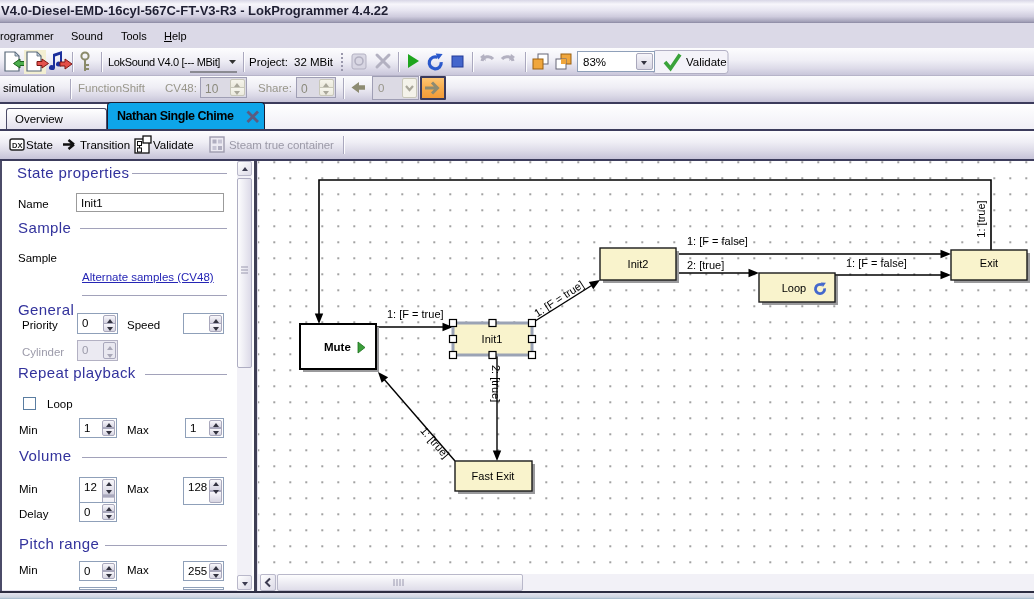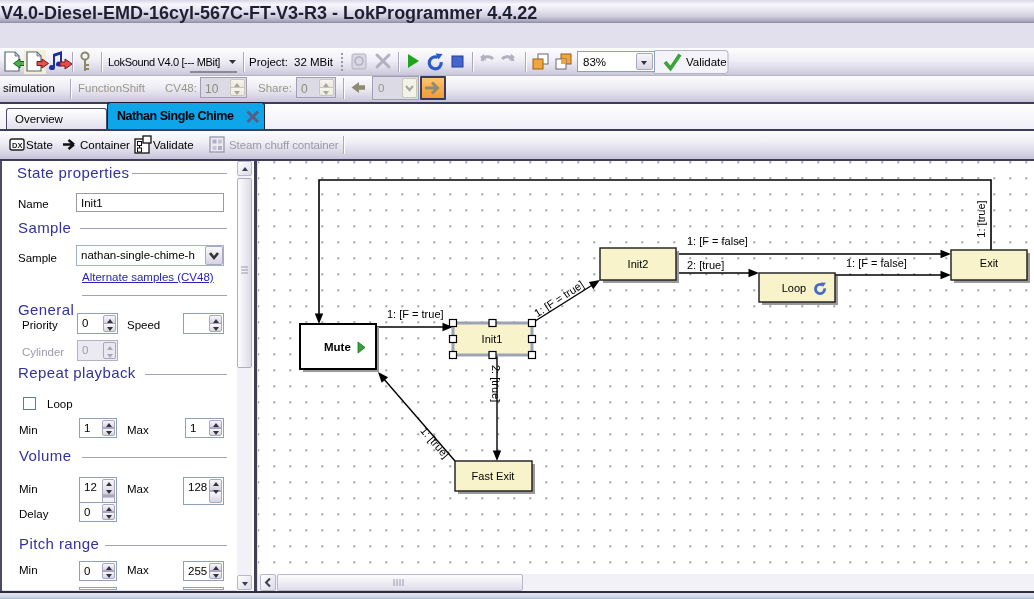--- a/index.html
+++ b/index.html
@@ -1,18 +1,18 @@
 <!DOCTYPE html>
 <html><head><meta charset="utf-8"><style>
 *{margin:0;padding:0;box-sizing:border-box}
 body{background:#fff}
 #app{position:relative;width:1034px;height:599px;font-family:"Liberation Sans",sans-serif;overflow:hidden;background:#e2e0ed}
 .abs{position:absolute}
 #titlebar{left:0;top:0;width:1034px;height:23px;background:linear-gradient(180deg,#d8d6e6 0%,#f7f6fb 18%,#e7e5f1 45%,#cfccde 72%,#a5a3ba 93%,#8a88a2 100%)}
-#titletext{left:1px;top:3px;font-size:18px;font-weight:bold;color:#1f1f33;letter-spacing:0px;white-space:nowrap}
+#titletext{left:1px;top:3px;font-size:13px;font-weight:bold;color:#1f1f33;letter-spacing:0px;white-space:nowrap}
 #menubar{left:0;top:23px;width:1034px;height:25px;background:#dbd9e7}
 .menuitem{position:absolute;top:7px;font-size:11px;color:#000}
 #tb1{left:0;top:48px;width:1034px;height:28px;background:linear-gradient(180deg,#fdfdfe 0%,#f0eff6 45%,#dddbe9 75%,#c9c6da 100%);border-bottom:1px solid #b7b4c9}
 #tb2{left:0;top:76px;width:1034px;height:26px;background:linear-gradient(180deg,#fbfbfd 0%,#eeedf4 45%,#dbd9e7 75%,#c7c4d8 100%)}
 .tbtext{position:absolute;font-size:11.5px;color:#000;white-space:nowrap}
 .gray{color:#9b99a7}
 #darkline1{left:0;top:102px;width:1034px;height:2px;background:#3c3c5c}
 #tabstrip{left:0;top:104px;width:1034px;height:25px;background:linear-gradient(180deg,#ffffff,#f0eff6)}
 #darkline2{left:0;top:129px;width:1034px;height:2px;background:#3c3c5c}
 #tab1{left:6px;top:108px;width:101px;height:21px;background:linear-gradient(180deg,#ffffff,#e2e0ec);border:1px solid #4b4b68;border-bottom:none;border-radius:3px 3px 0 0;font-size:11.5px;color:#000;padding:4px 0 0 8px}
@@ -49,20 +49,26 @@
 #bottomline{left:0;top:591px;width:1034px;height:2px;background:#2d2d42}
 #bottomstrip{left:0;top:593px;width:1034px;height:6px;background:linear-gradient(180deg,#e4e3ee,#cfd6e2 70%,#9fb6c9)}
 .link{position:absolute;font-size:11.5px;color:#2525b5;text-decoration:underline;white-space:nowrap}
 .cbox{position:absolute;width:13px;height:13px;background:#fff;border:1px solid #5a7da1}
 </style></head>
 <body>
 <div id="app">
   <div class="abs" id="titlebar">
       <div class="abs" id="titletext">V4.0-Diesel-EMD-16cyl-567C-FT-V3-R3 - LokProgrammer 4.4.22</div>
     </div>
+  <div class="abs" id="menubar">
+    <div class="menuitem" style="left:0px">rogrammer</div>
+    <div class="menuitem" style="left:71px">Sound</div>
+    <div class="menuitem" style="left:121px">Tools</div>
+    <div class="menuitem" style="left:164px"><span style="text-decoration:underline">H</span>elp</div>
+  </div>
   <div class="abs" id="tb1">
     <svg width="1034" height="28" style="position:absolute;left:0;top:0">
 
       <g transform="translate(4,4)">
           <path d="M1 0 h10 l4 4 v15 h-14 z" fill="#fff" stroke="#5a6a7a" stroke-width="1.2"></path>
           <path d="M11 0 l4 4 h-4 z" fill="#b9c9d9" stroke="#5a6a7a" stroke-width="0.8"></path>
           <path d="M16 7 l-6.5 4.5 6.5 4.5 v-2.5 h5 v-4 h-5 z" fill="#4cae4c" stroke="#1c611c" stroke-width="1"></path>
         </g>
 
       <rect x="24" y="2" width="22" height="24" fill="#f3efd2"></rect>
@@ -218,42 +224,34 @@
           <rect x="0" y="0" width="14" height="15" fill="#eceaf2" stroke="#9e9cae" stroke-width="1.4"></rect>
           <rect x="2.5" y="2.5" width="4" height="4" fill="#b0aec0"></rect>
           <rect x="8" y="2.5" width="4" height="4" fill="#c6c4d4"></rect>
           <rect x="2.5" y="9" width="4" height="4" fill="#c6c4d4"></rect>
           <rect x="8" y="9" width="4" height="4" fill="#b0aec0"></rect>
         </g>
       <path d="M343.5 5 v18" stroke="#aaa8be"></path>
         <path d="M344.5 5 v18" stroke="#fdfdfe"></path>
     </svg>
     <div class="tbtext" style="left:26px;top:8px">State</div>
-    <div class="tbtext" style="left:80px;top:8px">Container</div>
+    <div class="tbtext" style="left:80px;top:8px">Transition</div>
     <div class="tbtext" style="left:153px;top:8px">Validate</div>
-    <div class="tbtext gray" style="left:229px;top:8px;letter-spacing:-0.1px">Steam chuff container</div>
+    <div class="tbtext gray" style="left:229px;top:8px;letter-spacing:-0.1px">Steam true container</div>
   </div>
   <div class="abs" id="darkline3"></div>
   <div class="abs" id="lpanel">
 
     <div class="hdr" style="left:15px;top:3px">State properties</div>
     <div class="hline" style="left:130px;top:12px;width:95px"></div>
     <div class="lbl" style="left:16px;top:37px">Name</div>
     <div class="tinput" style="left:74px;top:32px;width:148px;height:19px">Init1</div>
     <div class="hdr" style="left:16px;top:58px">Sample</div>
     <div class="hline" style="left:78px;top:67px;width:147px"></div>
     <div class="lbl" style="left:16px;top:91px">Sample</div>
-    <div style="position:absolute;left:74px;top:84px;width:148px;height:21px;background:#fff;border:1px solid #9db3cd">
-      <div class="lbl" style="left:4px;top:3px">nathan-single-chime-h</div>
-      <div style="position:absolute;right:0px;top:0px;width:18px;height:19px;background:linear-gradient(180deg,#f8f7fb,#d6d4e2);border:1px solid #a9a8bc;border-radius:2px">
-        <svg width="16" height="17">
-            <path d="M4 6 l4 5 4 -5" stroke="#333" stroke-width="2.6" fill="none"></path>
-          </svg>
-      </div>
-    </div>
     <div class="link" style="left:80px;top:110px">Alternate samples (CV48)</div>
     <div class="hdr" style="left:16px;top:140px">General</div>
     <div class="hline" style="left:80px;top:134px;width:145px"></div>
     <div class="lbl" style="left:20px;top:158px">Priority</div>
     <div class="spin" style="left:75px;top:152px;width:41px;height:21px">
         <div class="v">0</div>
         <div class="btns">
           <div class="uarr" style="left:2.5px;top:2.5px"></div>
           <div class="darr" style="left:2.5px;top:10.5px"></div>
         </div>

